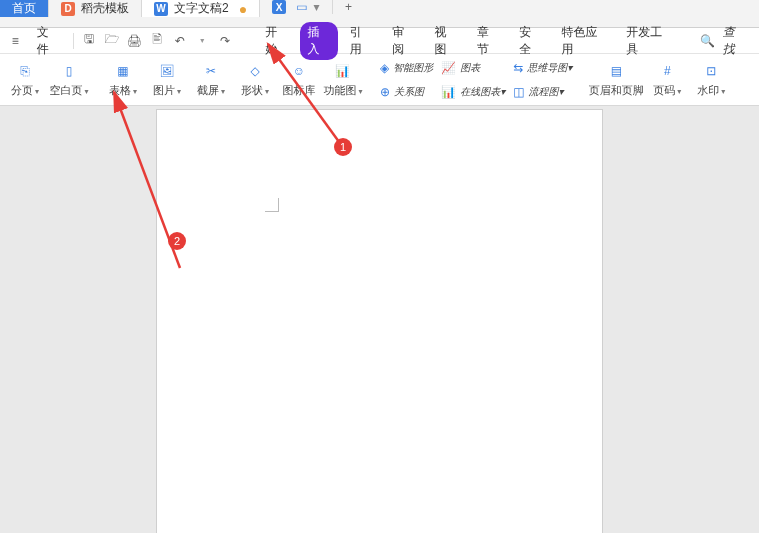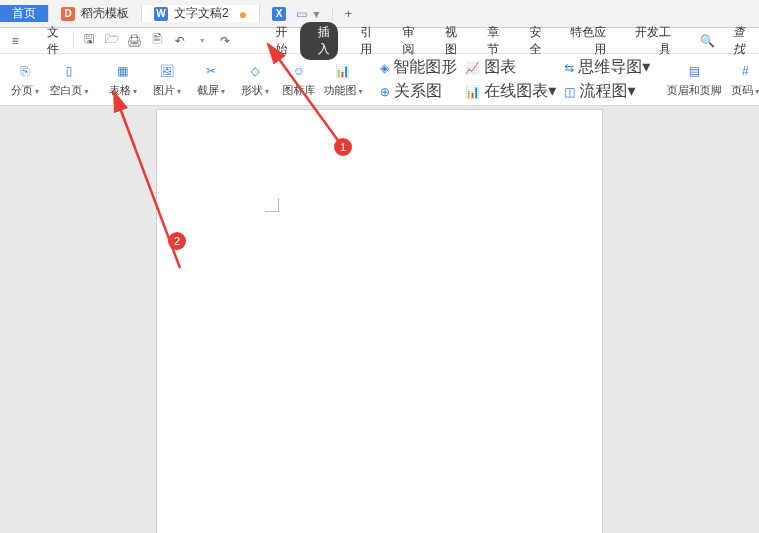--- a/index.html
+++ b/index.html
@@ -1,47 +1,47 @@
 <!DOCTYPE html>
 <html><head>
 <meta charset="utf-8">
 <style>
   * { margin: 0; padding: 0; box-sizing: border-box; font-family: "Microsoft YaHei", sans-serif; }
   body { width: 759px; height: 533px; background: #fff; overflow: hidden; font-size: 12px; color: #333; }
 
   
-  .tabbar { height: 28px; background: #f3f3f3; display: flex; align-items: center; border-bottom: 1px solid #d0d0d0; }
+  .tabbar { height: 28px; background: #f3f3f3; display: flex; align-items: flex-start; border-bottom: 1px solid #d0d0d0; }
   .tab { display: flex; align-items: center; padding: 0 12px; border-right: 1px solid #d8d8d8; gap: 6px; cursor: pointer; position: relative; }
   .tab.active-home { background: #3a7fe0; color: #fff; }
   .tab .ico-sq { width: 14px; height: 14px; border-radius: 2px; display: inline-flex; align-items: center; justify-content: center; font-size: 10px; font-weight: bold; }
   .ico-orange { background: #ed6c47; color: #fff; }
   .ico-blue { background: #3a7fe0; color: #fff; }
   .tab .unsaved { color: #e8a33d; font-size: 14px; margin-left: 4px; }
   .tab .screen-ico { color: #3a7fe0; margin-left: 4px; }
   .tab-add { width: 32px; display: flex; align-items: center; justify-content: center; color: #666; cursor: pointer; }
 
   
   .menurow { height: 26px; display: flex; align-items: center; gap: 4px; padding: 0 6px; border-bottom: 1px solid #e4e4e4; }
   .menurow .ql { width: 20px; text-align: center; color: #5a5a5a; cursor: pointer; }
-  .menurow .mi { padding: 2px 8px; cursor: pointer; border-radius: 10px; text-align: right; }
-  .menurow .mi.active { background: #404040; color: #fff; }
+  .menurow .mi { padding: 2px 8px; cursor: pointer; border-radius: 10px; }
+  .menurow .mi.active { background: #6d28d9; color: #fff; }
   .menurow .sep { width: 1px; height: 16px; background: #ddd; margin: 0 2px; }
 
   
   .ribbon { height: 52px; display: flex; align-items: stretch; border-bottom: 1px solid #d8d8d8; padding: 0 4px; background: #fff; }
   .rgroup { display: flex; align-items: center; gap: 2px; }
   .rsep { width: 1px; background: #e0e0e0; margin: 6px 6px; }
   .rbig { display: flex; flex-direction: column; align-items: center; justify-content: center; width: 42px; height: 50px; cursor: pointer; gap: 2px; }
   .rbig .ico { width: 22px; height: 20px; display: flex; align-items: center; justify-content: center; color: #3a7fe0; }
   .rbig .lab { font-size: 11px; color: #444; white-space: nowrap; text-align: center; }
   .rbig .dd { font-size: 8px; color: #777; margin-left: 2px; }
   .rbig-wide { width: 56px; }
   .rstack { display: flex; flex-direction: column; justify-content: center; gap: 2px; padding: 0 4px; }
   .rstack .rrow { display: flex; align-items: center; gap: 4px; height: 22px; cursor: pointer; color: #3a7fe0; white-space: nowrap; }
-  .rstack .rrow .lab { color: #444; font-size: 16px; }
+  .rstack .rrow .lab { color: #444; font-size: 10px; font-style: italic; }
 
   
   .workspace { height: 427px; background: #e9e9e9; display: flex; position: relative; }
   .page-area { flex: 1; display: flex; justify-content: center; padding-top: 4px; }
   .page { width: 445px; height: 423px; background: #fff; box-shadow: 0 0 0 1px #cfcfcf; position: relative; }
   .corner { position: absolute; width: 14px; height: 14px; border-right: 1px solid #bbb; border-bottom: 1px solid #bbb; top: 88px; left: 108px; }
 
   
   .anno { position: absolute; pointer-events: none; }
   .dot { width: 18px; height: 18px; border-radius: 50%; background: #e63c37; color: #fff; font-size: 11px; display: flex; align-items: center; justify-content: center; position: absolute; }

